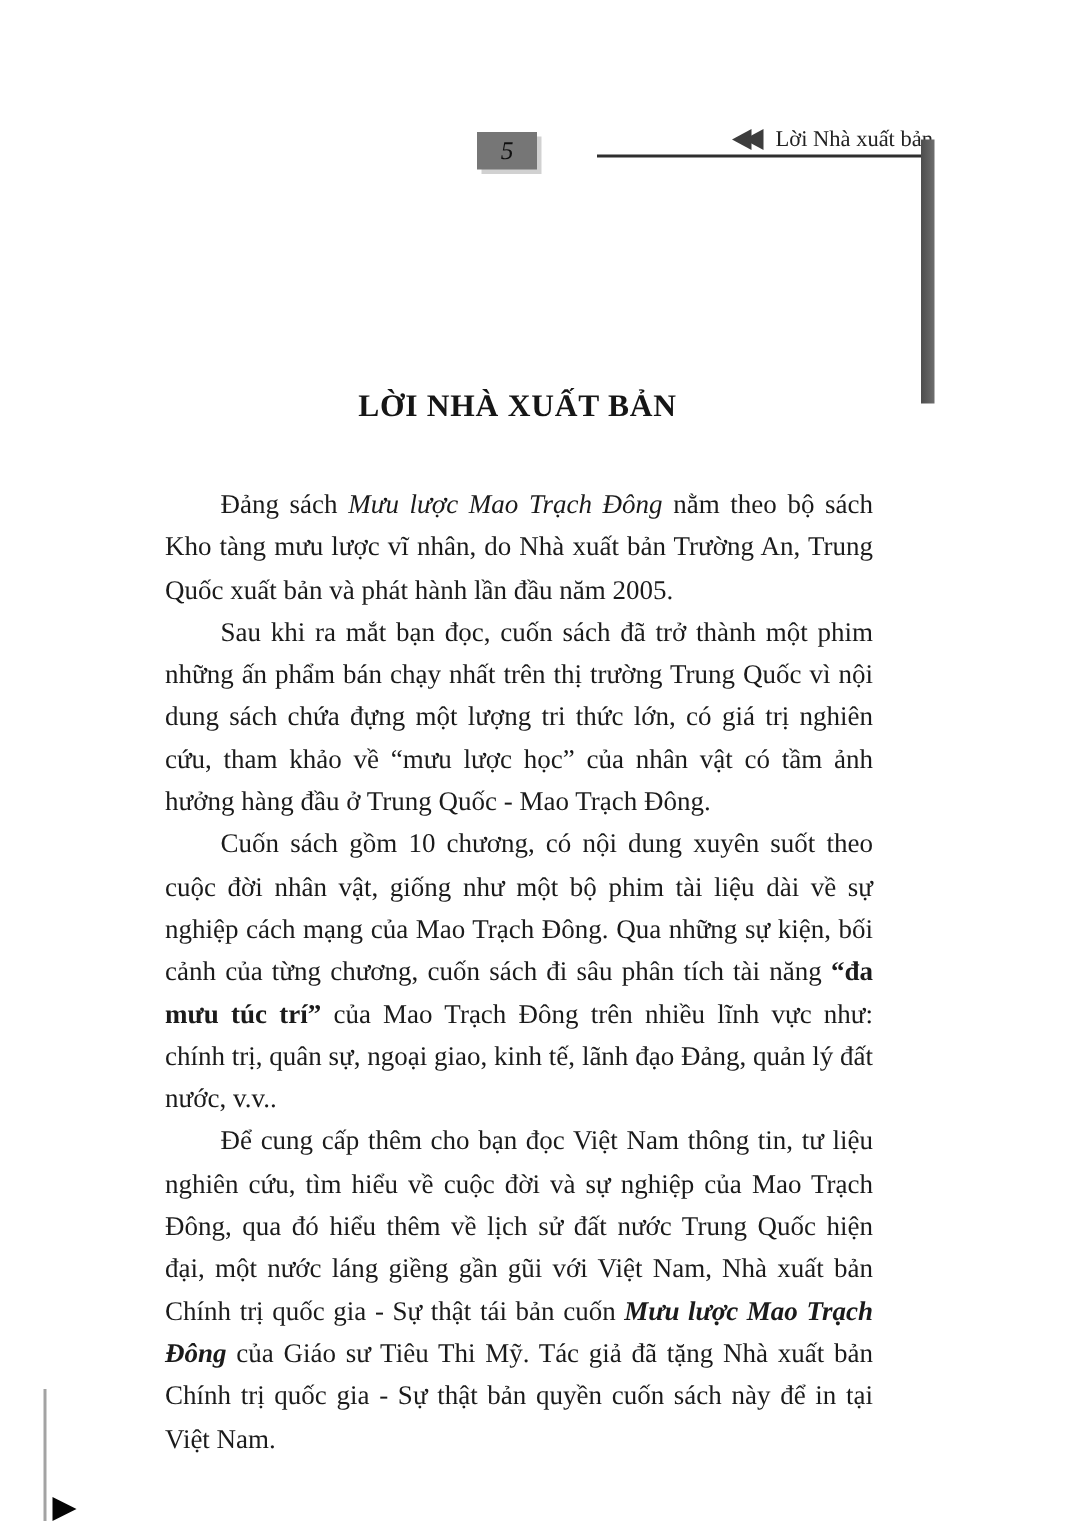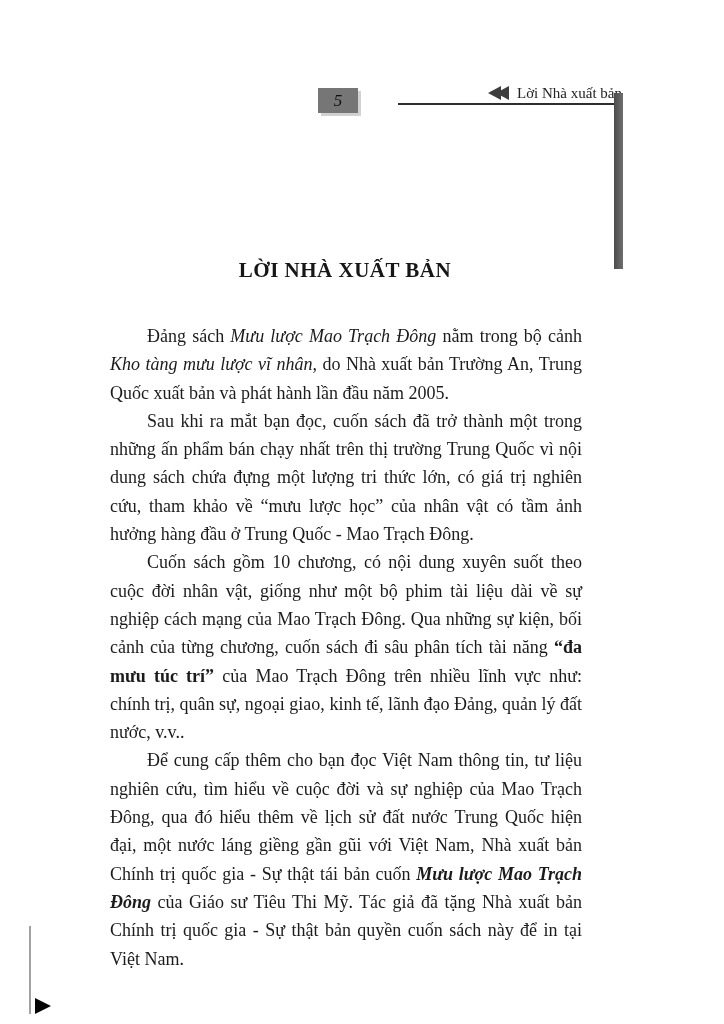--- a/index.html
+++ b/index.html
@@ -136,22 +136,22 @@
         <span class="tri-left"></span>
     </span>
     <span class="header-label">Lời Nhà xuất bản</span>
   </div>
   <div class="header-rule"></div>
   <div class="edge-bar"></div>
 
   <div class="doc-title">LỜI NHÀ XUẤT BẢN</div>
 
   <div class="body-text">
-    <p><span>Đảng sách </span><span style="font-style: italic;">Mưu lược Mao Trạch Đông</span><span> nằm trong bộ cảnh </span><span style="font-style: italic; margin-top: 48px;">Kho tàng mưu lược vĩ nhân,</span><span> do Nhà xuất bản Trường An, Trung Quốc xuất bản và phát hành lần đầu năm 2005.</span></p>
-    <p><span>Sau khi ra mắt bạn đọc, cuốn sách đã trở thành một trong những ấn phẩm bán chạy nhất trên thị trường Trung Quốc vì nội dung sách chứa đựng một lượng tri thức lớn, có giá trị nghiên cứu, tham khảo về “mưu lược học” của nhân vật có tầm ảnh hưởng hàng đầu ở Trung Quốc - Mao Trạch Đông.</span></p>
+    <p><span>Đảng sách </span><span style="font-style: italic;">Mưu lược Mao Trạch Đông</span><span> nằm theo bộ sách </span><span style=" margin-top: 48px;">Kho tàng mưu lược vĩ nhân,</span><span> do Nhà xuất bản Trường An, Trung Quốc xuất bản và phát hành lần đầu năm 2005.</span></p>
+    <p><span>Sau khi ra mắt bạn đọc, cuốn sách đã trở thành một phim những ấn phẩm bán chạy nhất trên thị trường Trung Quốc vì nội dung sách chứa đựng một lượng tri thức lớn, có giá trị nghiên cứu, tham khảo về “mưu lược học” của nhân vật có tầm ảnh hưởng hàng đầu ở Trung Quốc - Mao Trạch Đông.</span></p>
     <p><span>Cuốn sách gồm 10 chương, có nội dung xuyên suốt theo cuộc đời nhân vật, giống như một bộ phim tài liệu dài về sự nghiệp cách mạng của Mao Trạch Đông. Qua những sự kiện, bối cảnh của từng chương, cuốn sách đi sâu phân tích tài năng </span><span style="font-weight: bold;">“đa mưu túc trí”</span><span> của Mao Trạch Đông trên nhiều lĩnh vực như: chính trị, quân sự, ngoại giao, kinh tế, lãnh đạo Đảng, quản lý đất nước, v.v..</span></p>
     <p><span>Để cung cấp thêm cho bạn đọc Việt Nam thông tin, tư liệu nghiên cứu, tìm hiểu về cuộc đời và sự nghiệp của Mao Trạch Đông, qua đó hiểu thêm về lịch sử đất nước Trung Quốc hiện đại, một nước láng giềng gần gũi với Việt Nam, Nhà xuất bản Chính trị quốc gia - Sự thật tái bản cuốn </span><span style="font-style: italic; font-weight: bold;">Mưu lược Mao Trạch Đông</span><span> của Giáo sư Tiêu Thi Mỹ. Tác giả đã tặng Nhà xuất bản Chính trị quốc gia - Sự thật bản quyền cuốn sách này để in tại Việt Nam.</span></p>
   </div>
 
   <div class="left-scan-line"></div>
   <div class="corner-mark"></div>
 
 </div>
 
 </body></html>

